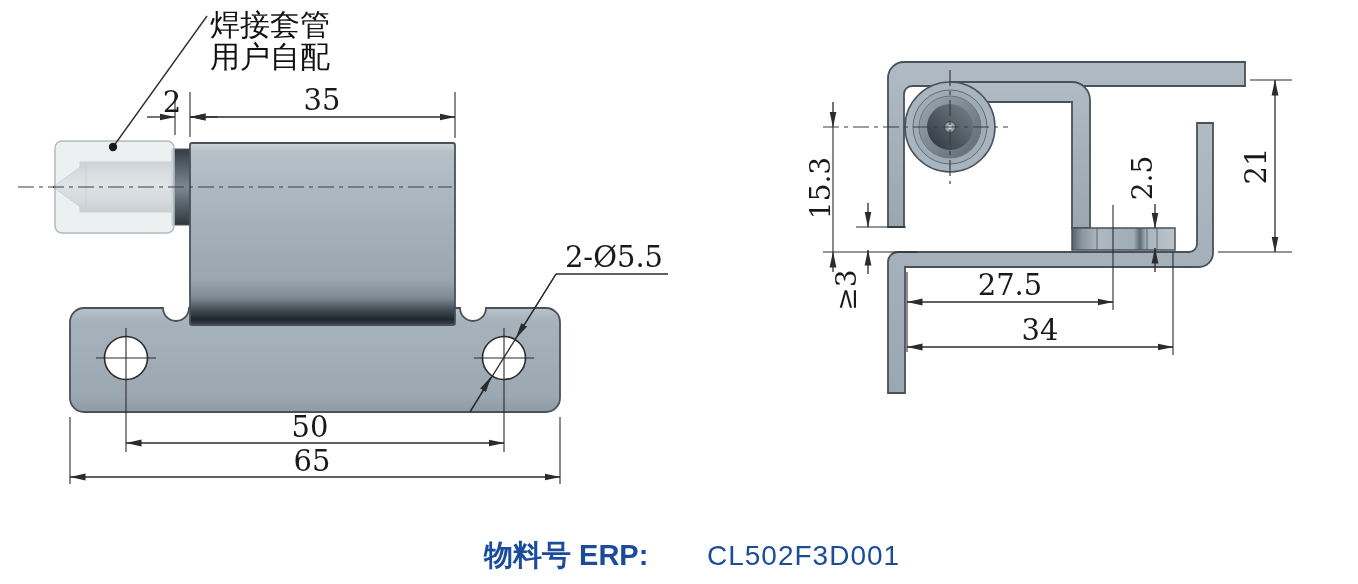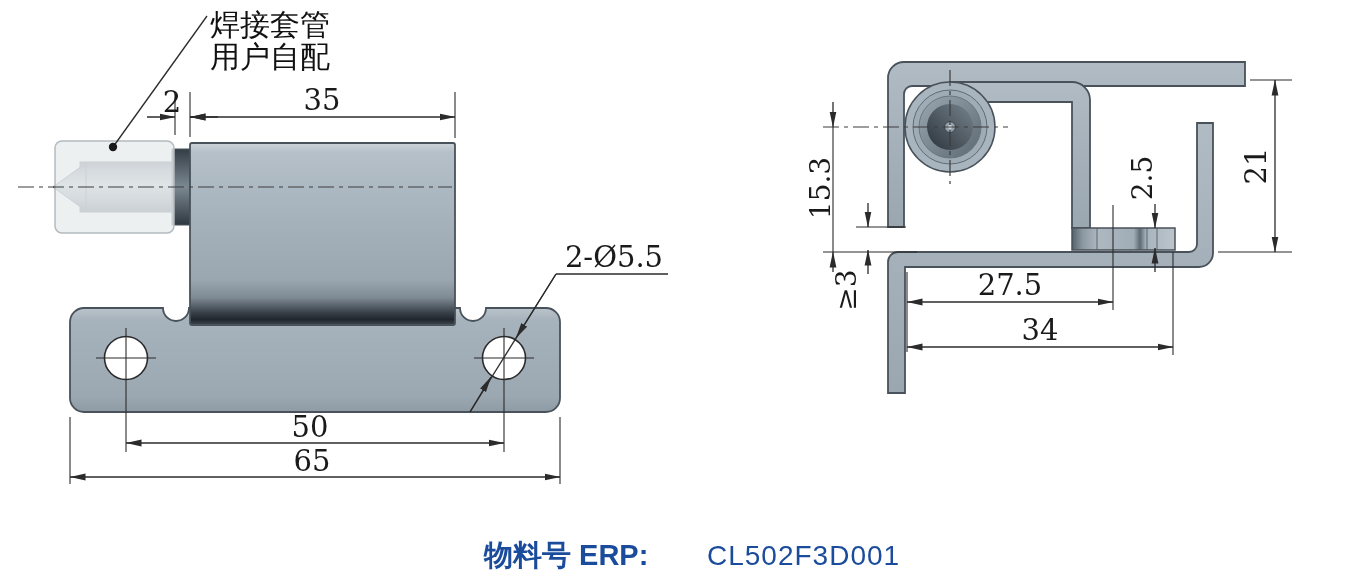--- a/index.html
+++ b/index.html
@@ -1,16 +1,16 @@
 <!DOCTYPE html>
 <html><head>
 <meta charset="utf-8">
 <style>
   html,body{margin:0;padding:0;background:#ffffff;}
-  .stage{position:relative;width:1358px;height:584px;background:#ffffff;overflow:hidden;border-radius:20px;}
+  .stage{position:relative;width:1358px;height:584px;background:#ffffff;overflow:hidden;}
   svg{display:block;}
   .dim-text{font-family:"DejaVu Serif",serif;font-size:29px;fill:#1a1a1a;}
   .dim-text-sm{font-family:"DejaVu Serif",serif;font-size:28px;fill:#1a1a1a;}
   .cjk{font-family:"DejaVu Serif",serif;font-size:30px;fill:#111111;}
   .footer-label{font-family:"Liberation Sans",sans-serif;font-size:29px;font-weight:bold;fill:#1b4c9c;}
   .footer-value{font-family:"Liberation Sans",sans-serif;font-size:28px;fill:#1b4c9c;letter-spacing:1px;}
   .thin{stroke:#2b2b2b;stroke-width:1.1;fill:none;}
   .dimline{stroke:#2b2b2b;stroke-width:1.3;fill:none;}
   .part{stroke:#49525a;stroke-width:1.8;}
   .cl{stroke:#3c3c3c;stroke-width:1.2;fill:none;stroke-dasharray:16 5 4 5;}

